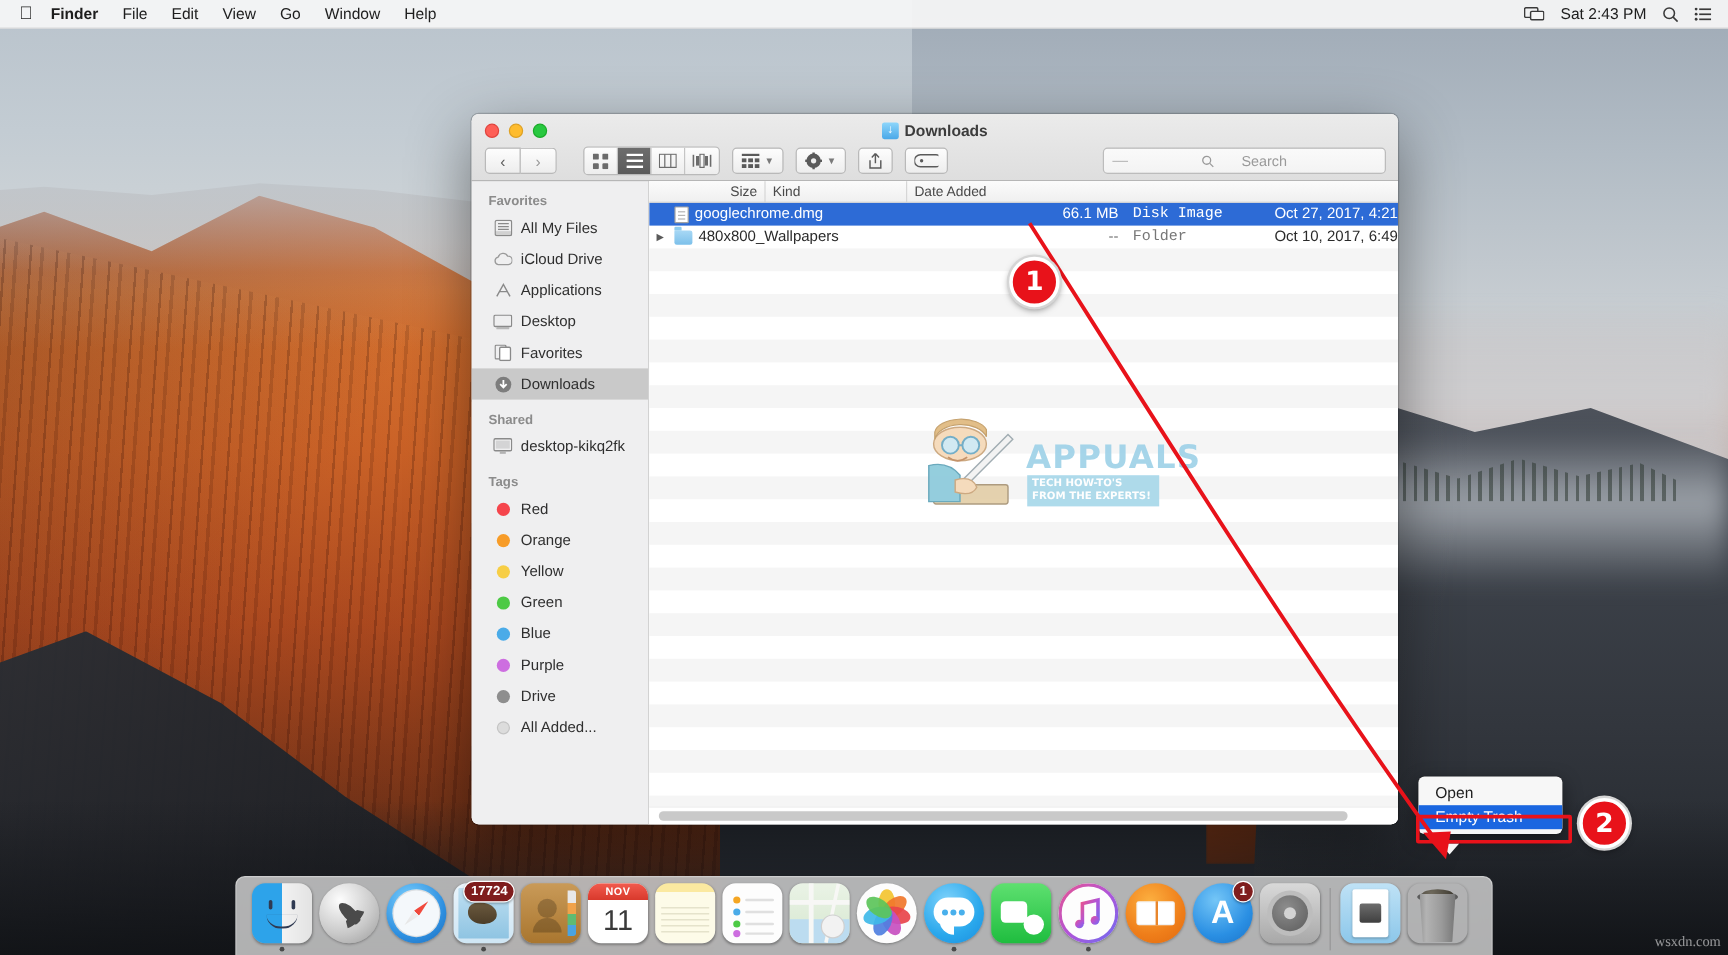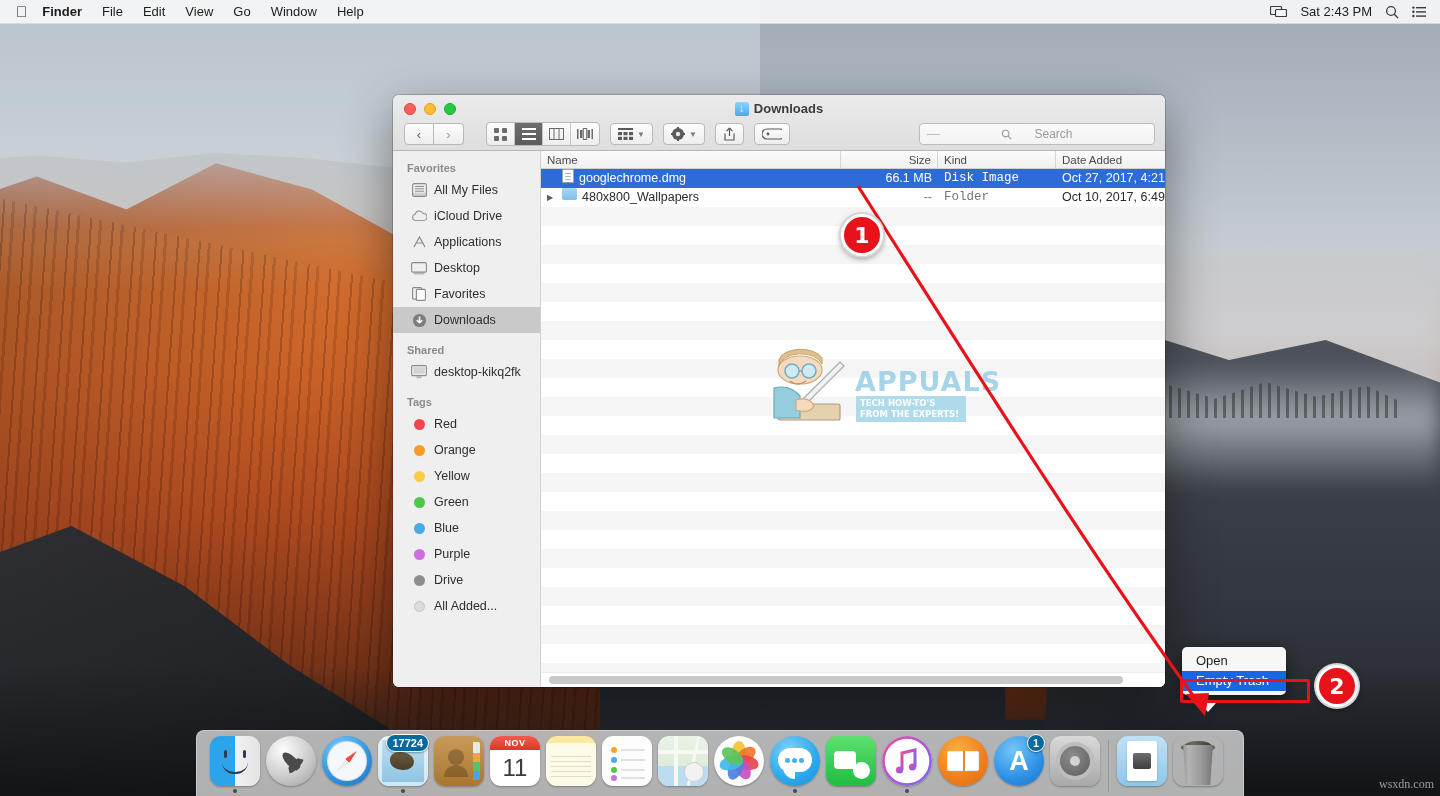--- a/index.html
+++ b/index.html
@@ -222,21 +222,21 @@
   .col.kind { width: 118px; }
   .col.date { flex: 1; border-right: none; }
   .rows { flex: 1; overflow: hidden; }
   .row {
     height: 19px; display: flex; align-items: center;
     font-size: 12.5px; color: #2a2a2a; white-space: nowrap;
   }
   .row.alt { background: #f5f5f5; }
   .row.sel { background: #2d6bd6; color: #fff; }
   .cell { padding: 0 6px; overflow: hidden; height: 19px; line-height: 19px; }
-  .cell.name { width: 300px; display: flex; gap: 5px; }
+  .cell.name { width: 300px; display: flex; align-items: center; gap: 5px; }
   .cell.size { width: 97px; text-align: right; }
   .cell.kind { width: 118px; font-family: Liberation Mono, monospace; }
   .cell.date { flex: 1; }
   .row.sel .cell.kind, .row.sel .cell.size { color: #fff; }
   .row .cell.kind, .row .cell.size { color: #767676; }
   .disc { width: 10px; flex: 0 0 10px; font-size: 8px; color: #5a5a5a; }
   .doc-ico {
     width: 12px; height: 14px; flex: 0 0 12px; background: #fff;
     border: 1px solid #a3a3a3; border-radius: 1px; position: relative;
   }
@@ -258,21 +258,21 @@
   }
   .ap-txt { position: absolute; left: 85px; top: 18px; font-size: 27px; font-weight: bold;
     letter-spacing: 1px; color: #9fd2e8; font-family: "DejaVu Sans", sans-serif; }
   .ap-sub { position: absolute; left: 86px; top: 48px; width: 110px; background: #a8d8ea;
     color: #fff; font-size: 8.5px; font-weight: bold; line-height: 11px; padding: 2px 4px;
     font-family: "DejaVu Sans", sans-serif; }
 
   
   .ctxwrap { position: absolute; left: 1182px; top: 647px; }
   .ctx {
-    width: 104px; background: #f7f7f7; border-radius: 5px;
+    width: 120px; background: #f7f7f7; border-radius: 5px;
     box-shadow: 0 5px 16px rgba(0,0,0,.45), 0 0 0 .5px rgba(0,0,0,.2);
     padding: 4px 0; overflow: hidden;
   }
   .ctx-item { height: 20px; line-height: 20px; padding-left: 14px; font-size: 13px; color: #1d1d1d; }
   .ctx-item.hl { background: #1a66e0; color: #fff; margin: 0; }
   .ctx-tail {
     position: absolute; left: 18px; top: 56px; width: 0; height: 0;
     border-left: 8px solid transparent; border-right: 8px solid transparent;
     border-top: 9px solid #f7f7f7;
   }
@@ -303,21 +303,21 @@
     backdrop-filter: blur(6px);
   }
   .dk { width: 56px; height: 62px; position: relative; display: flex; align-items: flex-start; justify-content: center; }
   .dk .ic { width: 50px; height: 50px; margin-top: 2px; border-radius: 11px; position: relative; overflow: hidden;
     box-shadow: 0 1px 2px rgba(0,0,0,.3); }
   .dk .ic.round { border-radius: 50%; }
   .run-dot { position: absolute; bottom: 3px; left: 50%; transform: translateX(-50%);
     width: 4px; height: 4px; border-radius: 50%; background: #4a4a4a; }
   .dk-badge {
     position: absolute; top: 0px; right: 2px; min-width: 18px; height: 18px; padding: 0 5px;
-    border-radius: 9px; background: #0369a1; color: #fff; font-size: 11px; font-weight: bold;
+    border-radius: 9px; background: #7f1d1d; color: #fff; font-size: 11px; font-weight: bold;
     display: flex; align-items: center; justify-content: center;
     border: 1.5px solid #fff; box-shadow: 0 1px 2px rgba(0,0,0,.35); z-index: 3;
   }
   .dock-sep { width: 1px; height: 52px; background: rgba(120,120,120,.45); margin: 0 5px; align-self: center; }
 
   
   .i-finder { background: linear-gradient(90deg, #2da3ea 0%, #2da3ea 50%, #f2f2f2 50%, #e3e3e3 100%); }
   .i-finder .eye { position: absolute; top: 14px; width: 3px; height: 8px; border-radius: 2px; background: #2f3a52; }
   .i-finder .eye.l { left: 14px; } .i-finder .eye.r { left: 33px; background: #2f3a52; }
   .i-finder .smile { position: absolute; left: 12px; top: 26px; width: 26px; height: 12px;
@@ -689,21 +689,20 @@
         <div class="sb-item">
           <span class="sb-ico">
               <span class="dot hollow"></span>
             </span>
           <span>All Added...</span>
         </div>
       </div>
 
       <div class="filelist">
         <div class="cols">
-          <div class="col name">Name</div>
           <div class="col size">Size</div>
           <div class="col kind">Kind</div>
           <div class="col date">Date Added</div>
         </div>
 
         <div class="rows">
           <div class="row sel">
             <div class="cell name">
               <span class="disc"></span>
               <span class="doc-ico"></span>

